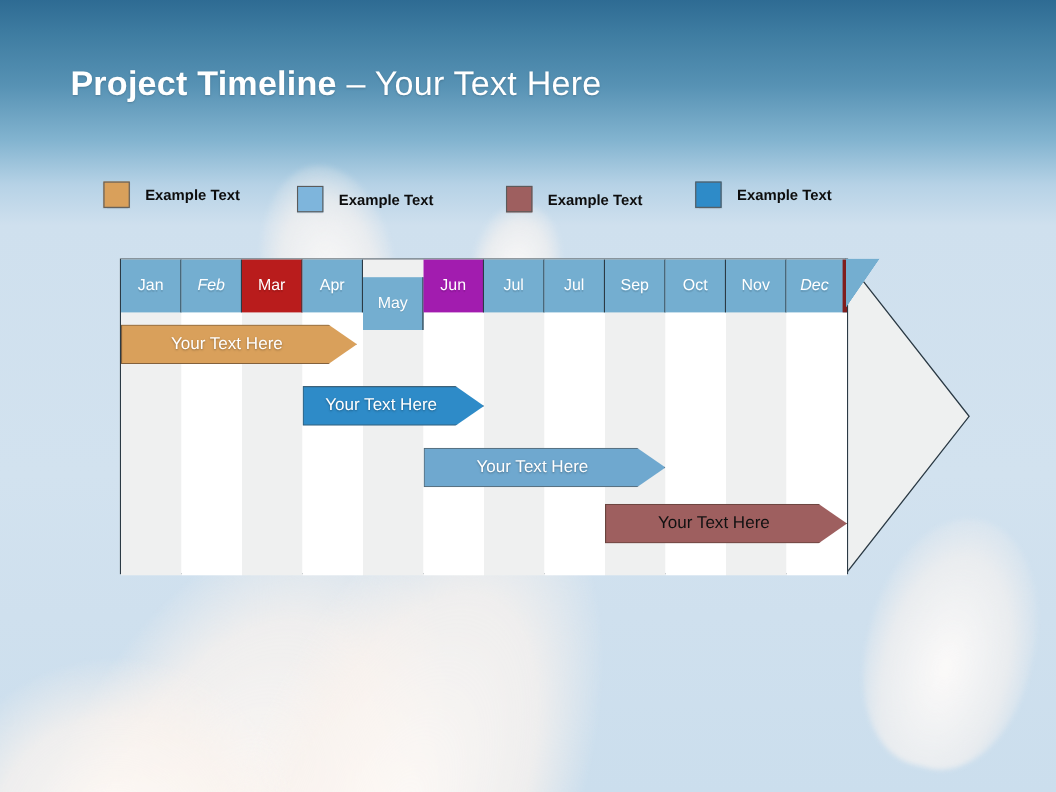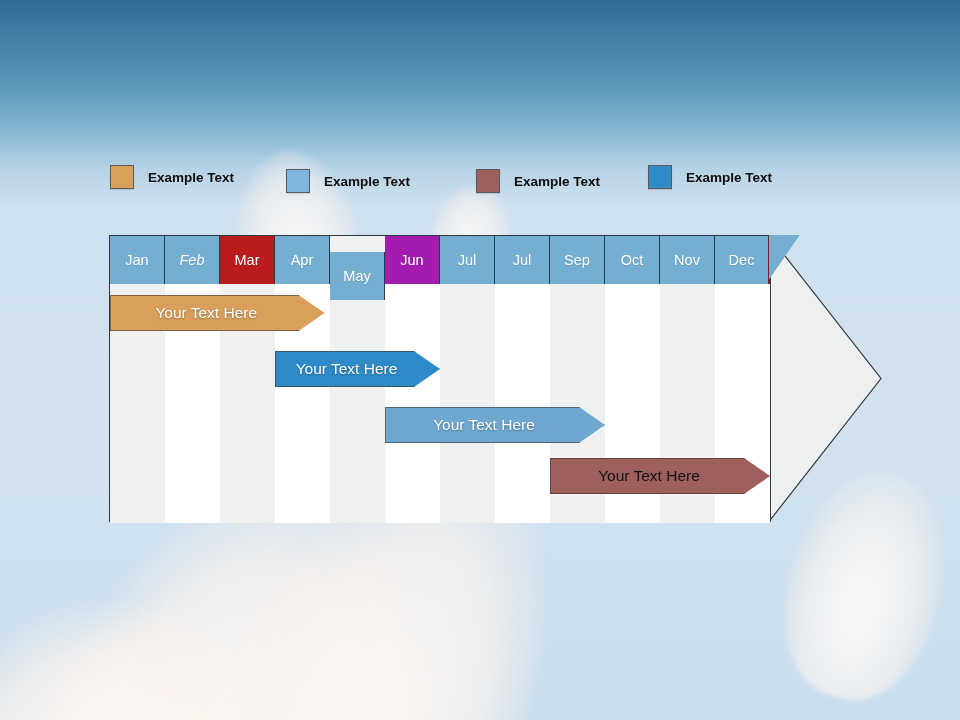--- a/index.html
+++ b/index.html
@@ -44,21 +44,21 @@
   
   #title{
     position:absolute;left:64px;top:58px;
     font-size:31px;color:#ffffff;letter-spacing:.2px;white-space:nowrap;
     text-shadow:0 1px 2px rgba(0,0,0,.18);
   }
   #title .strong{font-weight:bold;}
   #title .light{font-weight:normal;}
 
   
-  #legend{position:absolute;left:110px;top:165px;width:760px;height:40px;}
+  #legend{position:absolute;left:94px;top:165px;width:760px;height:40px;}
   .legend-item{position:absolute;display:flex;align-items:center;}
   .legend-sw{
     width:24px;height:24px;border:1px solid #5b5b5b;box-sizing:border-box;
     box-shadow:0 1px 1px rgba(0,0,0,.12);
   }
   .legend-lb{
     margin-left:14px;font-size:13.5px;font-weight:bold;color:#0d0d0d;white-space:nowrap;
   }
 
   
@@ -84,21 +84,21 @@
   .col.plain{background:#ffffff;}
 
   
   .mcell{
     position:absolute;top:0;width:55px;height:48px;box-sizing:border-box;
     background:#74aed0;border-right:1px solid #2b3a45;
     color:#ffffff;font-size:14.5px;
     display:flex;align-items:center;justify-content:center;
     text-shadow:0 1px 1px rgba(0,0,0,.12);
   }
-  .mcell.last{border-right:2px solid #7f1d1d;}
+  .mcell.last{border-right:4px solid #7f1d1d;font-style:italic;}
   #header-cap{
     position:absolute;left:660px;top:0;width:33px;height:48px;
     background:linear-gradient(to bottom right,#74aed0 0%,#74aed0 46%,rgba(116,174,208,0) 47%);
     clip-path:polygon(0 0, 100% 0, 0 100%);
   }
 
   
   .task{
     position:absolute;height:36px;display:flex;align-items:center;
     box-sizing:border-box;
@@ -141,20 +141,23 @@
 
 <div id="slide">
 
   <div class="arm a1"></div>
   <div class="arm a2"></div>
   <div class="arm a3"></div>
   <div class="hand h1"></div>
   <div class="hand h2"></div>
   <div class="hand h3"></div>
 
+  <div id="title">
+    <span class="strong">Project Timeline</span><span class="light"> – </span><span class="light">Your Text Here</span>
+  </div>
 
   <div id="legend">
     <div class="legend-item" id="lg0" style="left: 0px; top: 0px;">
       <span class="legend-sw" id="sw0" style="background: rgb(217, 160, 91);"></span>
       <span class="legend-lb">Example Text</span>
     </div>
     <div class="legend-item" id="lg1" style="left: 176px; top: 4px;">
       <span class="legend-sw" id="sw1" style="background: rgb(126, 181, 220);"></span>
       <span class="legend-lb">Example Text</span>
     </div>

